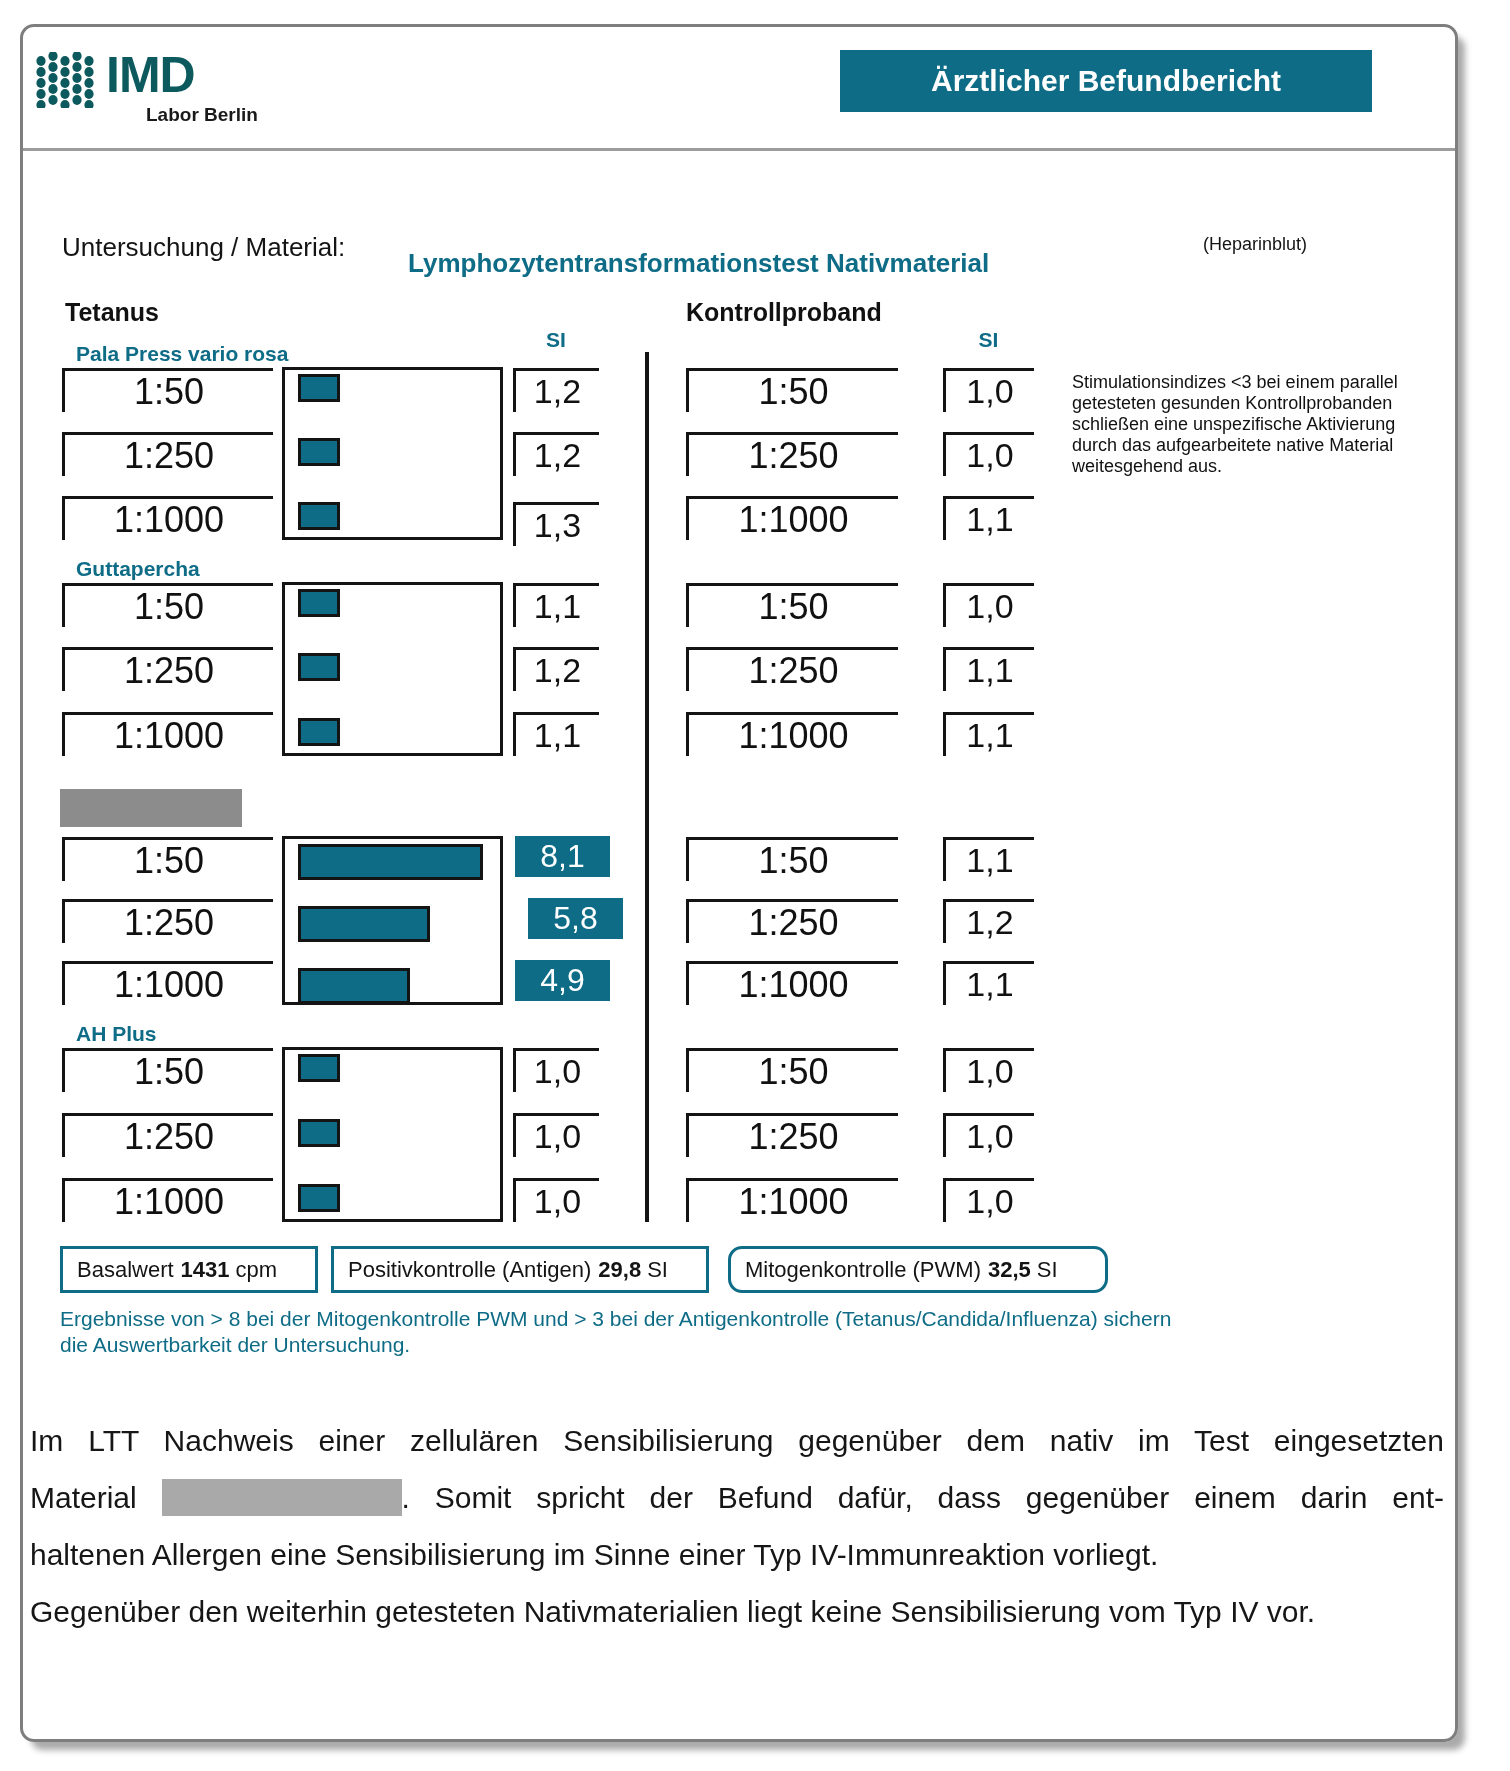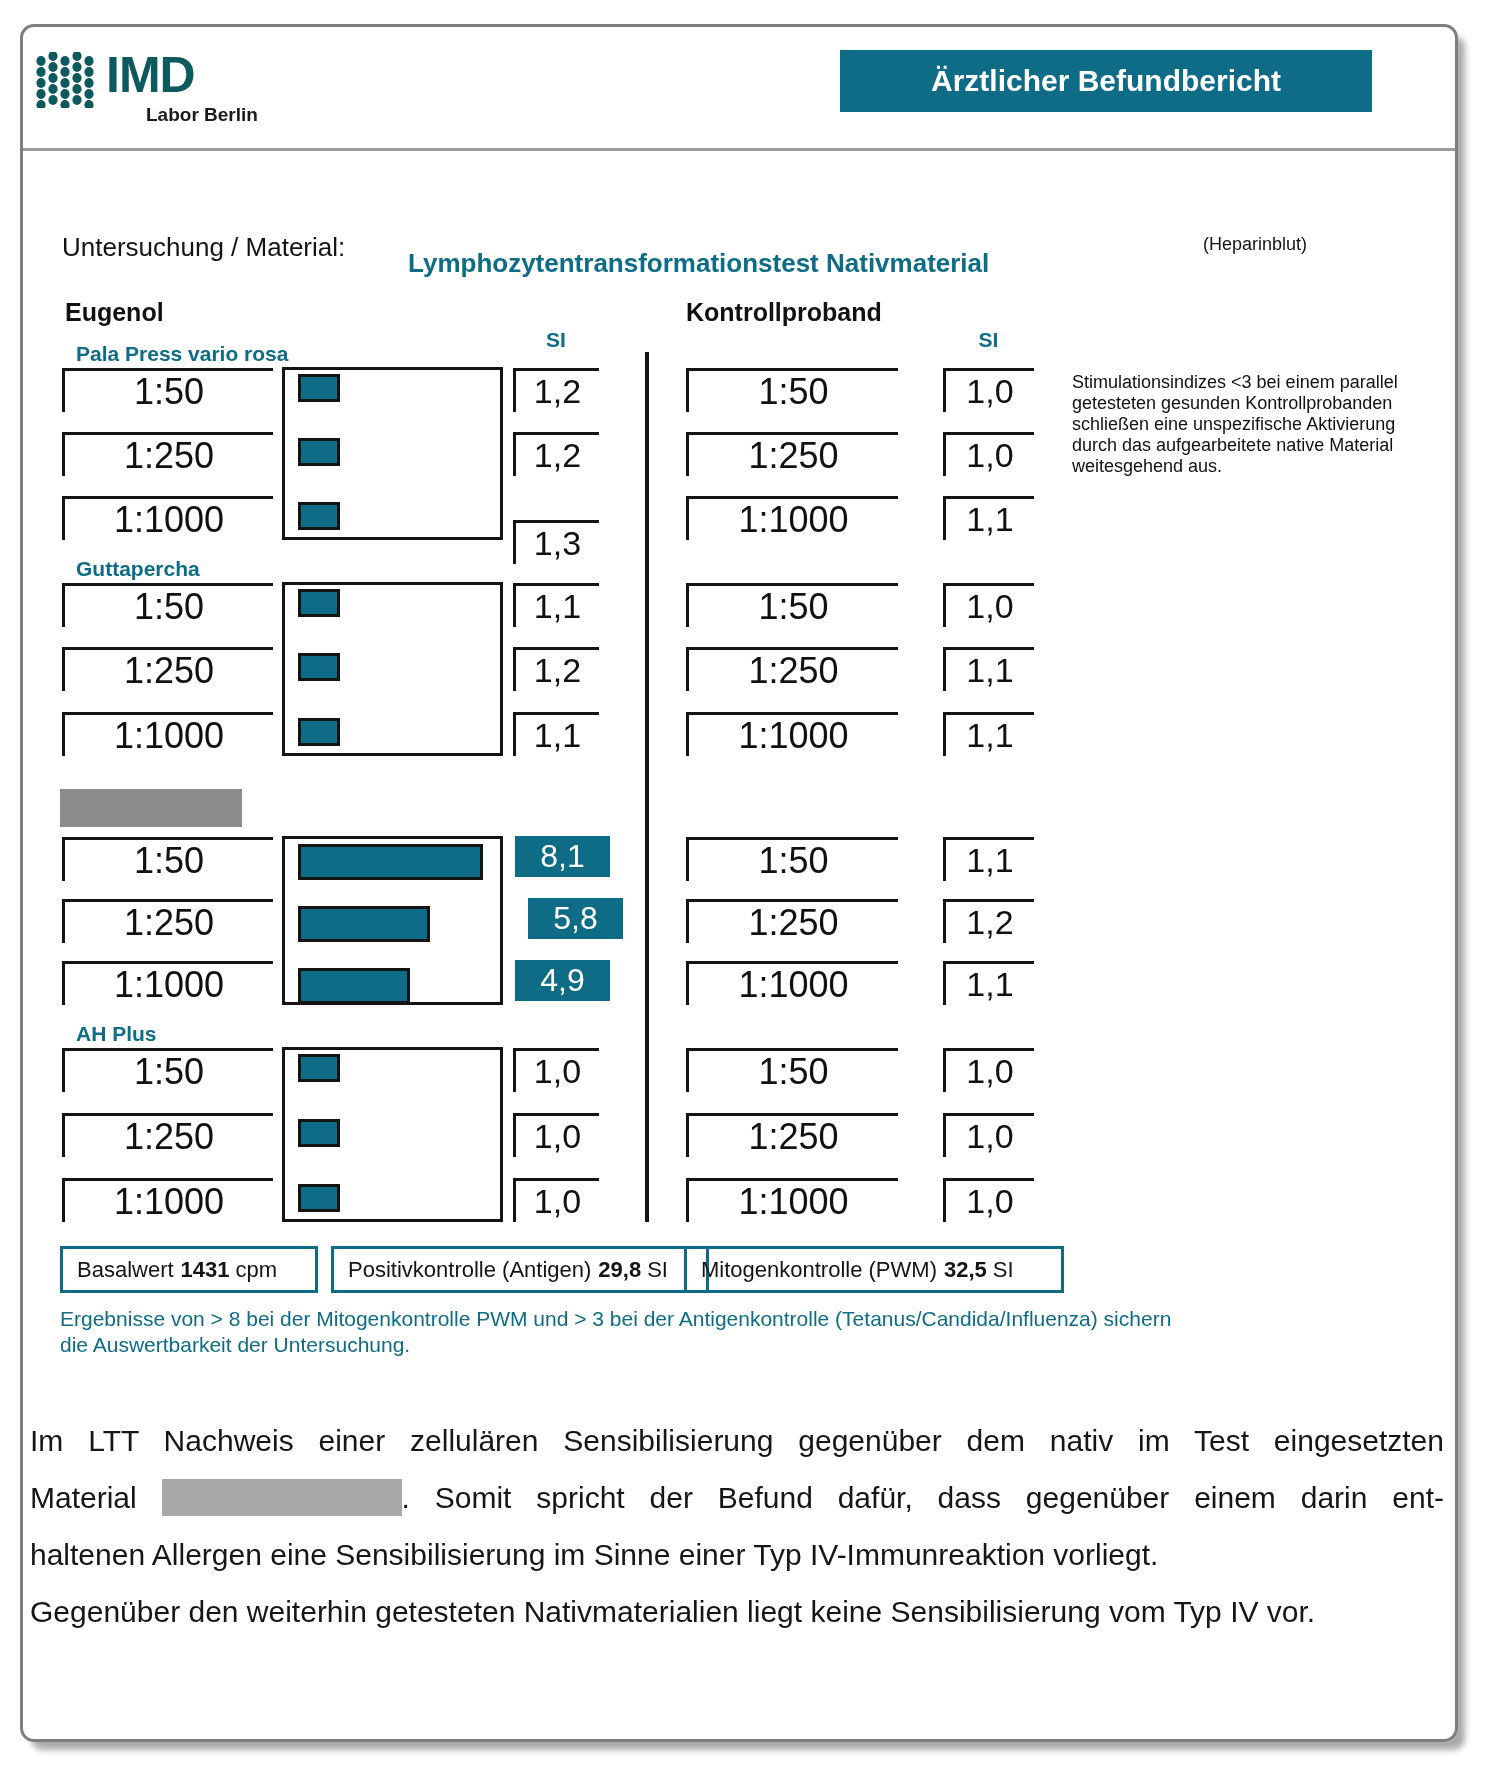--- a/index.html
+++ b/index.html
@@ -47,21 +47,21 @@
   .divider{position:absolute;left:645px;top:352px;width:4px;height:870px;background:var(--ink);}
 
   .side-note{position:absolute;left:1072px;top:372px;width:330px;font-size:18px;line-height:21px;color:#111;}
 
   
   .kbox{position:absolute;top:1246px;height:41px;border:3px solid var(--accent);
         display:flex;align-items:center;padding-left:14px;font-size:22px;white-space:nowrap;}
   .kbox b{margin:0 6px 0 7px;}
   .kb1{left:60px;width:238px;}
   .kb2{left:331px;width:358px;}
-  .kb3{left:684px;width:360px;}
+  .kb3{left:728px;width:360px;border-radius:14px;}
 
   .validity{position:absolute;left:60px;top:1306px;width:1120px;font-size:21px;line-height:26px;
             color:var(--accent);}
 
   
   .conclusion{position:absolute;left:30px;top:1412px;width:1414px;font-size:30px;line-height:57px;color:#161616;}
   .cl-j{text-align:justify;text-align-last:justify;}
   .redact-inline{display:inline-block;width:240px;height:37px;background:var(--redact-light);
                  vertical-align:-8px;}
   .addendum{margin-top:16px;}
@@ -101,21 +101,21 @@
     </svg>
   <div class="brand">IMD</div>
   <div class="brand-sub">Labor Berlin</div>
   <div class="banner">Ärztlicher Befundbericht</div>
   <div class="hr"></div>
 
   <span class="s-label">Untersuchung / Material:</span>
   <span class="s-test">Lymphozytentransformationstest Nativmaterial</span>
   <span class="s-spec">(Heparinblut)</span>
 
-  <div class="col-h" style="left:65px;top:298px;">Eugenol</div>
+  <div class="col-h" style="left:65px;top:298px;">Tetanus</div>
   <div class="si-h" style="left:513px;top:328px;width:86px;">SI</div>
   <div class="col-h" style="left:686px;top:298px;">Kontrollproband</div>
   <div class="si-h" style="left:943px;top:328px;width:91px;">SI</div>
 
   <div class="divider"></div>
 
   <div id="results">
       <div class="material-name" style="left: 76px; top: 342px;">Pala Press vario rosa</div>
       <div class="chart-box" style="left: 282px; top: 367px; width: 215px; height: 167px;"></div>
       <div class="bracket" style="left: 62px; top: 368px; width: 208px; height: 41px;">1:50</div>
@@ -123,21 +123,21 @@
       <div class="bracket si-txt" style="left: 513px; top: 368px; width: 83px; height: 41px;">1,2</div>
       <div class="bracket" style="left: 686px; top: 368px; width: 209px; height: 41px;">1:50</div>
       <div class="bracket si-txt" style="left: 943px; top: 368px; width: 88px; height: 41px;">1,0</div>
       <div class="bracket" style="left: 62px; top: 432px; width: 208px; height: 41px;">1:250</div>
       <div class="bar" style="left: 298px; top: 438px; width: 36px; height: 22px;"></div>
       <div class="bracket si-txt" style="left: 513px; top: 432px; width: 83px; height: 41px;">1,2</div>
       <div class="bracket" style="left: 686px; top: 432px; width: 209px; height: 41px;">1:250</div>
       <div class="bracket si-txt" style="left: 943px; top: 432px; width: 88px; height: 41px;">1,0</div>
       <div class="bracket" style="left: 62px; top: 496px; width: 208px; height: 41px;">1:1000</div>
       <div class="bar" style="left: 298px; top: 502px; width: 36px; height: 22px;"></div>
-      <div class="bracket si-txt" style="left: 513px; top: 520px; width: 83px; height: 41px;">1,3</div>
+      <div class="bracket si-txt" style="left: 513px; top: 502px; width: 83px; height: 41px;">1,3</div>
       <div class="bracket" style="left: 686px; top: 496px; width: 209px; height: 41px;">1:1000</div>
       <div class="bracket si-txt" style="left: 943px; top: 496px; width: 88px; height: 41px;">1,1</div>
       <div class="material-name" style="left: 76px; top: 557px;">Guttapercha</div>
       <div class="chart-box" style="left: 282px; top: 582px; width: 215px; height: 168px;"></div>
       <div class="bracket" style="left: 62px; top: 583px; width: 208px; height: 41px;">1:50</div>
       <div class="bar" style="left: 298px; top: 589px; width: 36px; height: 22px;"></div>
       <div class="bracket si-txt" style="left: 513px; top: 583px; width: 83px; height: 41px;">1,1</div>
       <div class="bracket" style="left: 686px; top: 583px; width: 209px; height: 41px;">1:50</div>
       <div class="bracket si-txt" style="left: 943px; top: 583px; width: 88px; height: 41px;">1,0</div>
       <div class="bracket" style="left: 62px; top: 647px; width: 208px; height: 41px;">1:250</div>

